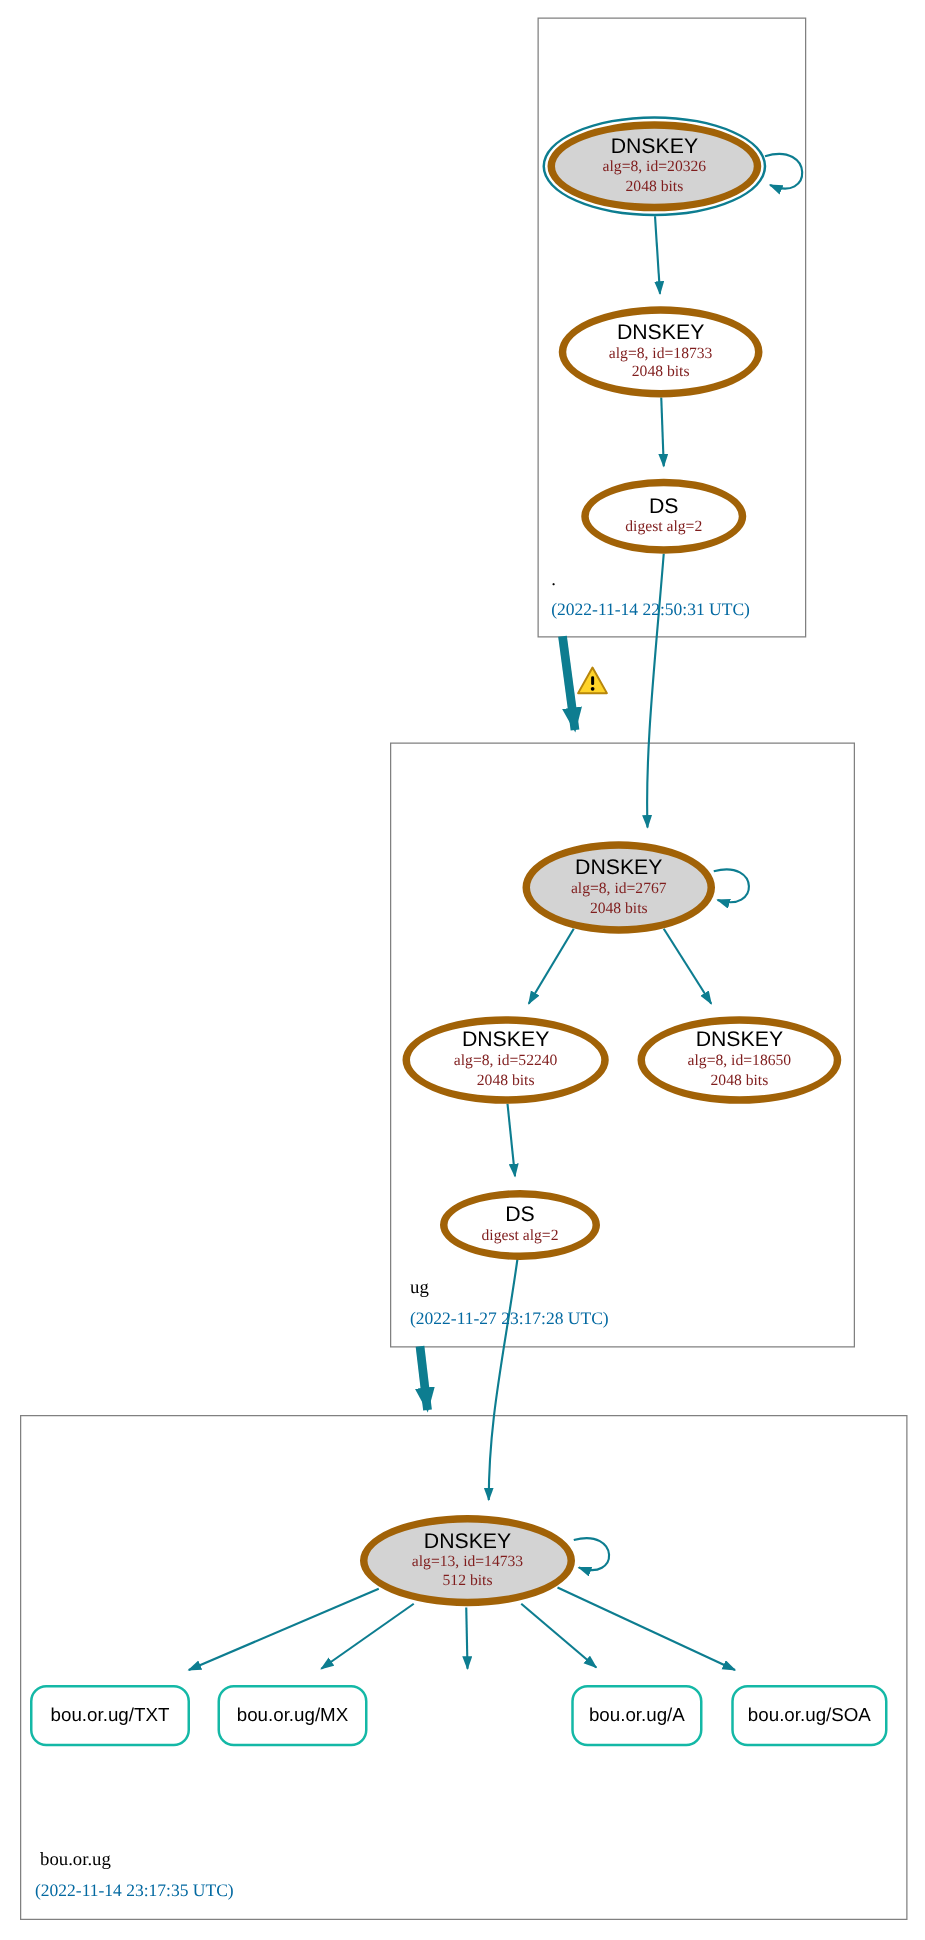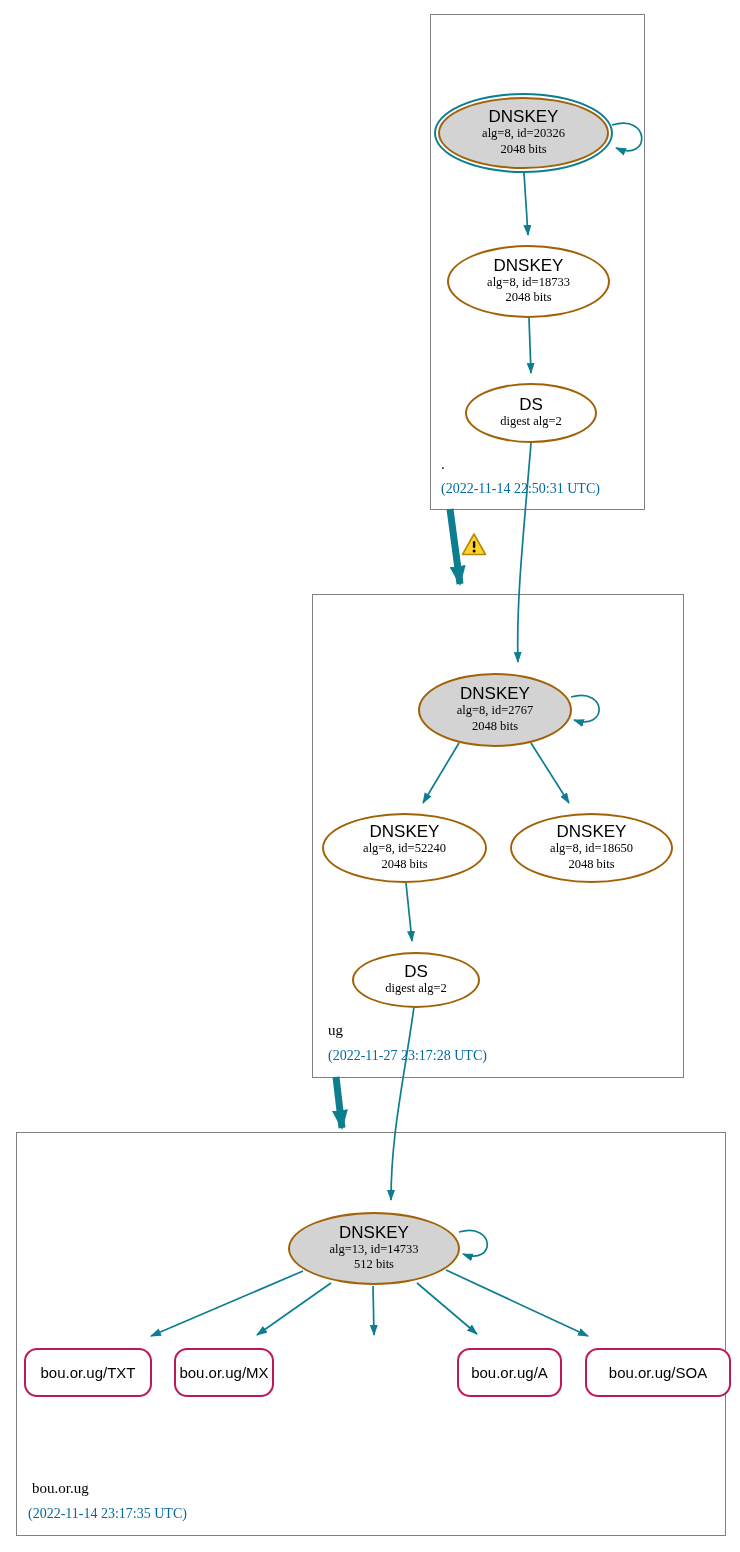--- a/index.html
+++ b/index.html
@@ -4,32 +4,32 @@
 <style>
   html,body{margin:0;padding:0;background:#ffffff;}
   #canvas{position:relative;width:740px;height:1552px;background:#ffffff;
           font-family:"Liberation Sans",sans-serif;overflow:hidden;}
   #edges{position:absolute;left:0;top:0;z-index:1;}
   .zone-box{position:absolute;border:1px solid #808080;z-index:0;background:transparent;}
   .zone-name{position:absolute;z-index:2;font-family:"Liberation Serif",serif;
              font-size:15px;color:#000;}
   .zone-ts{position:absolute;z-index:2;font-family:"Liberation Serif",serif;
            font-size:14px;color:#0369a1;}
-  .node{position:absolute;z-index:2;border:2px solid #a16207;border-radius:50%;
+  .node{position:absolute;z-index:2;border:6px solid #a16207;border-radius:50%;
         background:#ffffff;display:flex;flex-direction:column;align-items:center;
         justify-content:center;box-sizing:border-box;text-align:left;}
   .node.ksk{background:#d3d3d3;}
   .node-outer{position:absolute;z-index:2;border:2px solid #0d7d90;border-radius:50%;
         box-sizing:border-box;padding:2px;background:#ffffff;}
   .node-outer .node{position:relative;width:100%;height:100%;border-radius:50%;}
   .node-title{font-family:"Liberation Sans",sans-serif;font-size:17px;color:#000;
               line-height:1.05;}
-  .node-detail{font-family:"Liberation Serif",serif;font-size:12.5px;color:#000000;
+  .node-detail{font-family:"Liberation Serif",serif;font-size:12.5px;color:#7f1d1d;
                line-height:1.25;}
-  .rrset{position:absolute;z-index:2;border:2px solid #be185d;border-radius:13px;
+  .rrset{position:absolute;z-index:2;border:2px solid #14b8a6;border-radius:13px;
          background:#ffffff;display:flex;align-items:center;justify-content:center;
          font-family:"Liberation Sans",sans-serif;font-size:15px;color:#000;
          box-sizing:border-box;}
   .warn{position:absolute;z-index:3;}
 </style>
 </head>
 <body>
 
 <div id="canvas">
 
@@ -128,20 +128,20 @@
   <div class="zone-name" style="left:328px;top:1022px;">ug</div>
   <div class="zone-ts" style="left:328px;top:1048px;">(2022-11-27 23:17:28 UTC)</div>
 
   <div class="node ksk" style="left:288px;top:1212px;width:172px;height:73px;">
     <span class="node-title">DNSKEY</span>
     <span class="node-detail">alg=13, id=14733</span>
     <span class="node-detail">512 bits</span>
   </div>
 
   <div class="rrset" style="left:24px;top:1348px;width:128px;height:49px;">bou.or.ug/TXT</div>
-  <div class="rrset" style="left:174px;top:1348px;width:100px;height:49px;">bou.or.ug/MX</div>
+  <div class="rrset" style="left:174px;top:1348px;width:120px;height:49px;">bou.or.ug/MX</div>
   <div class="rrset" style="left:457px;top:1348px;width:105px;height:49px;">bou.or.ug/A</div>
-  <div class="rrset" style="left:585px;top:1348px;width:146px;height:49px;">bou.or.ug/SOA</div>
+  <div class="rrset" style="left:585px;top:1348px;width:125px;height:49px;">bou.or.ug/SOA</div>
 
   <div class="zone-name" style="left:32px;top:1480px;">bou.or.ug</div>
   <div class="zone-ts" style="left:28px;top:1506px;">(2022-11-14 23:17:35 UTC)</div>
 
 </div>
 
 </body></html>

